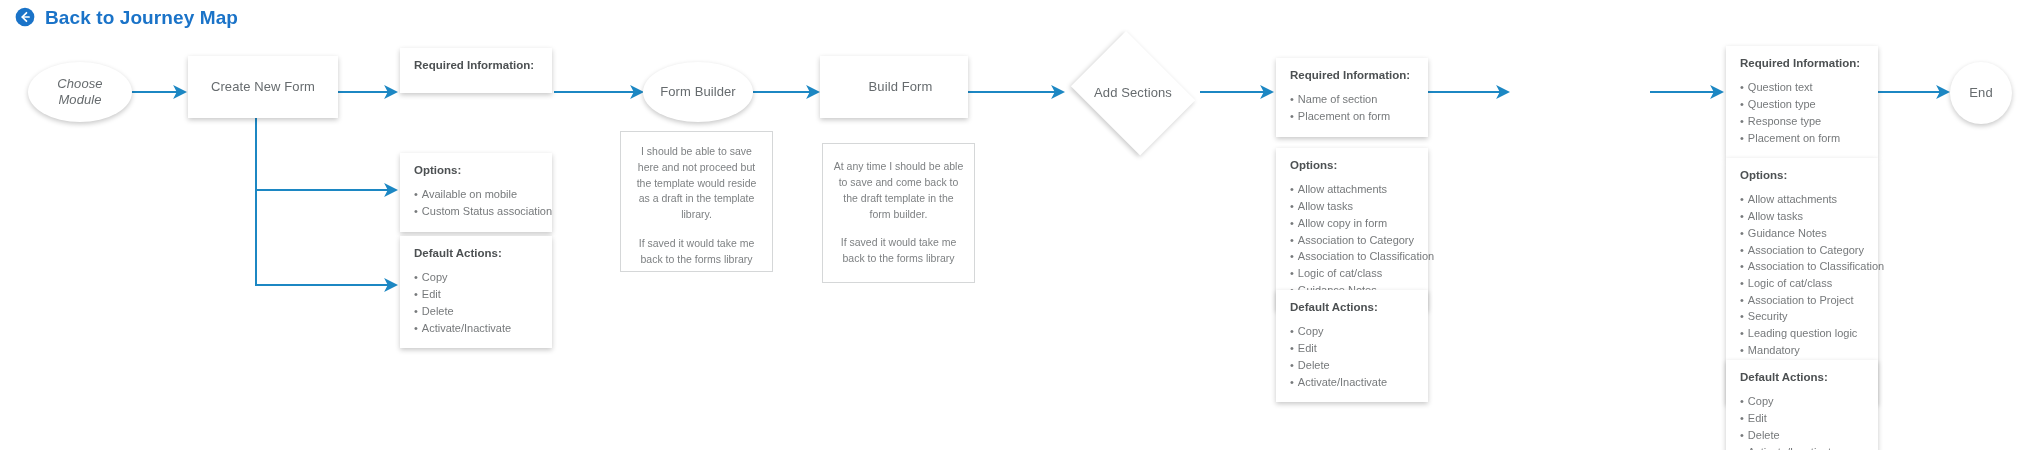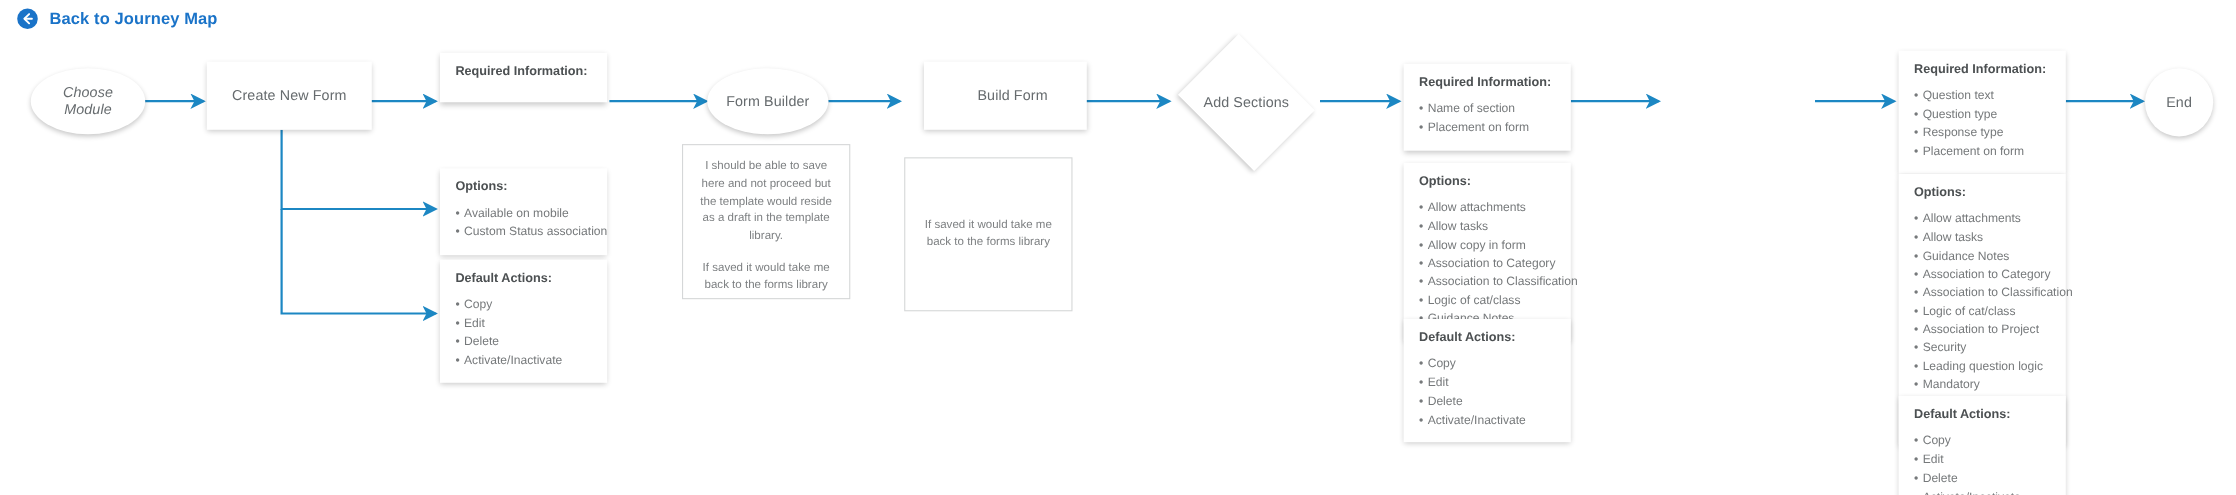--- a/index.html
+++ b/index.html
@@ -22,21 +22,21 @@
     left: 0; top: 0;
     display: flex;
     align-items: center;
     gap: 9px;
     padding: 6px 0 0 14px;
     height: 28px;
   }
   #back-icon { width: 22px; height: 22px; display: block; }
   #back-label {
     color: #1a73c8;
-    font-size: 15px;
+    font-size: 19px;
     font-weight: 700;
     letter-spacing: .1px;
     line-height: 1;
     cursor: pointer;
     white-space: nowrap;
   }
 
   
   #wires {
     position: absolute;
@@ -186,21 +186,21 @@
   </div>
 
   <div class="node shape-rect" style="left:188px; top:56px; width:150px; height:62px;">
     <span class="node-label">Create New Form</span>
   </div>
 
   <div class="node shape-ellipse" style="left:643px; top:62px; width:110px; height:60px;align-items:center;">
     <span class="node-label">Form Builder</span>
   </div>
 
-  <div class="node shape-rect" style="left:840px; top:56px; width:148px; height:62px;padding-left:13px;">
+  <div class="node shape-rect" style="left:820px; top:56px; width:148px; height:62px;padding-left:13px;">
     <span class="node-label">Build Form</span>
   </div>
 
   <div class="node shape-diamond-wrap" style="left:1064px; top:38px; width:138px; height:110px;">
     <div class="diamond-bg"></div>
     <span class="node-label">Add Sections</span>
   </div>
 
 
   <div class="node shape-circle" style="left:1950px; top:62px; width:62px; height:62px;">
@@ -228,20 +228,21 @@
       <li>Activate/Inactivate</li>
     </ul>
   </div>
 
   <div class="note" style="left:620px; top:131px; width:153px; height:141px;justify-content:space-between;">
     <p>I should be able to save here and not proceed but the template would reside as a draft in the template library.</p>
     <p>If saved it would take me back to the forms library</p>
   </div>
 
   <div class="note" style="left:822px; top:143px; width:153px; height:140px;">
+    <p>At any time I should be able to save and come back to the draft template in the form builder.</p>
     <p>If saved it would take me back to the forms library</p>
   </div>
 
   <div class="card" style="left:1276px; top:58px; width:152px;">
     <span class="card-title">Required Information:</span>
     <ul class="card-list">
       <li>Name of section</li>
       <li>Placement on form</li>
     </ul>
   </div>

